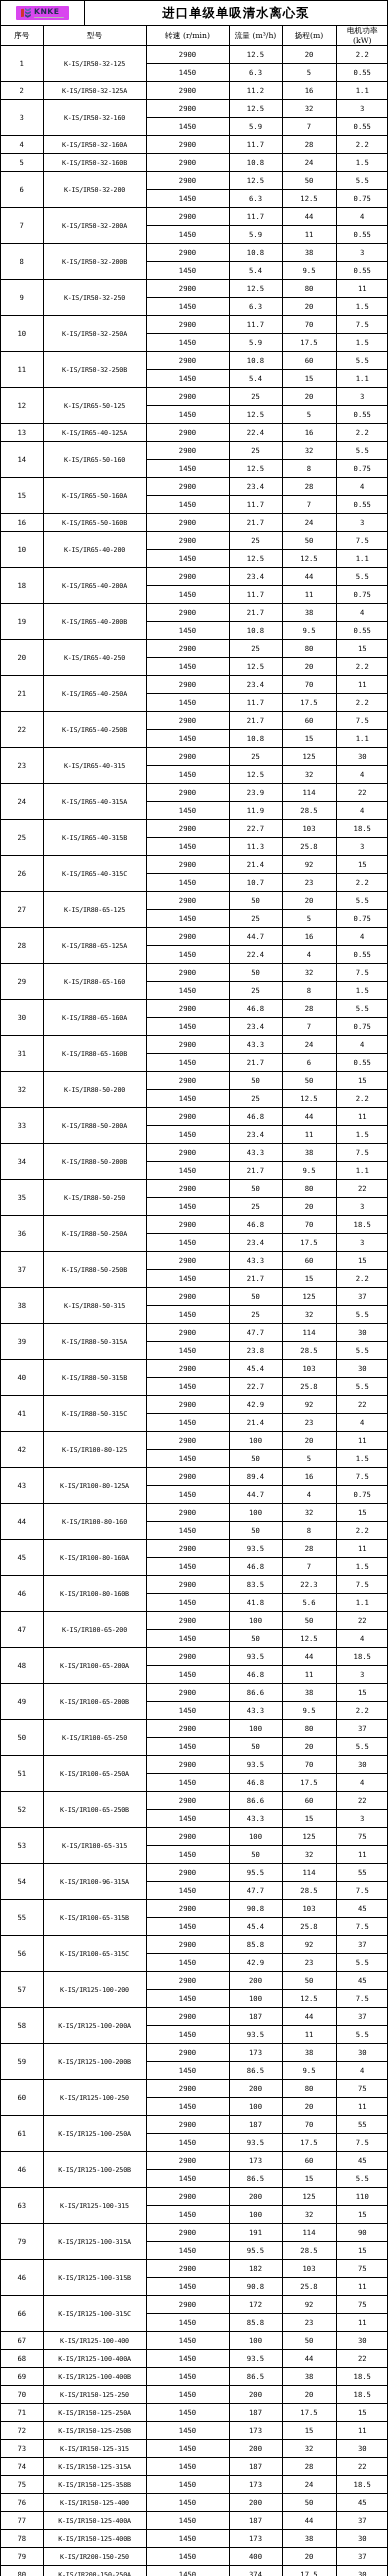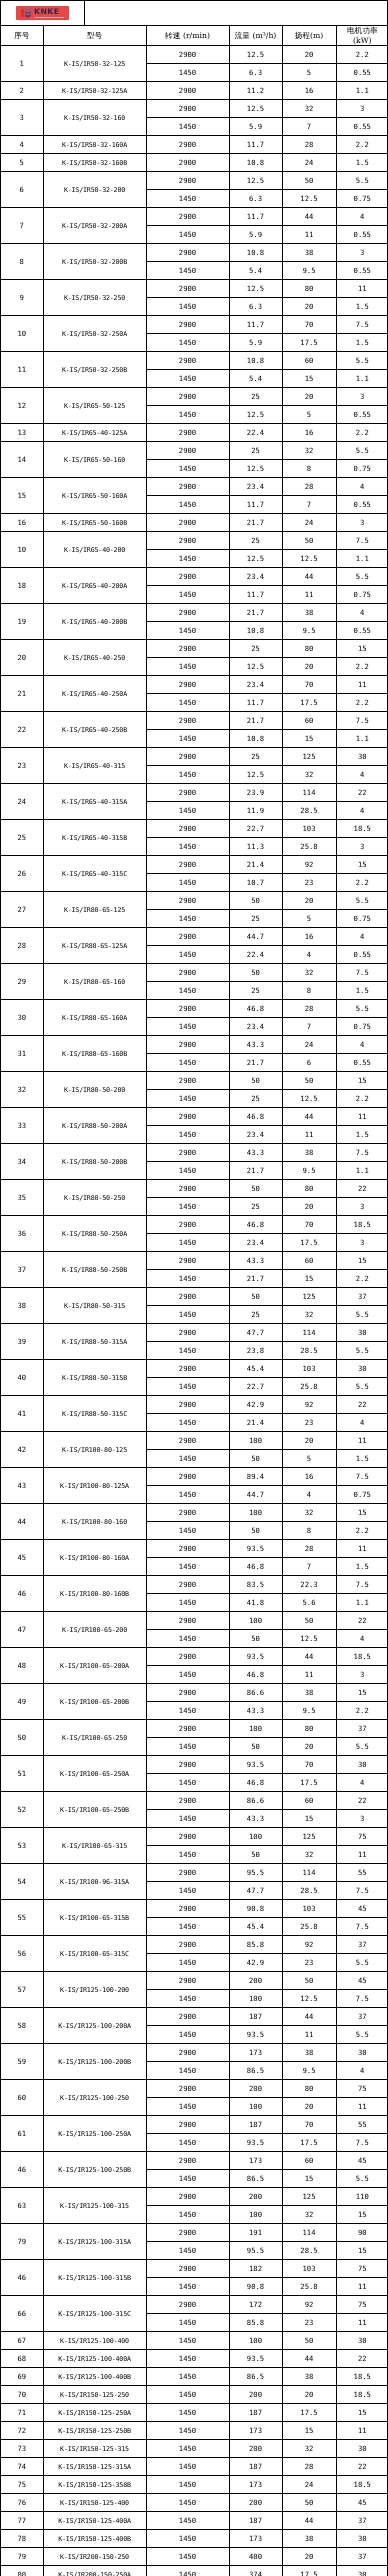--- a/index.html
+++ b/index.html
@@ -2,21 +2,21 @@
 <html style="font-size:8.2px"><head>
 <meta charset="utf-8">
 <style>
   html,body{margin:0;padding:0;background:#fff;}
   body{width:388px;font-family:"DejaVu Serif", serif;color:#000;}
   .sheet{width:388px;box-sizing:border-box;border:1px solid #000;}
   
   .banner{display:flex;height:24px;border-bottom:1px solid #000;}
   .logo-cell{width:84px;box-sizing:border-box;border-right:1px solid #000;
              display:flex;align-items:center;justify-content:center;}
-  .logo-badge{display:flex;align-items:center;gap:2.6px;background:#ef4444;
+  .logo-badge{display:flex;align-items:center;gap:2.6px;background:#d946ef;
               padding:1.5px 4.6px;border-radius:1px;}
   .logo-mark{position:relative;width:10.3px;height:10.3px;}
   .logo-bar{position:absolute;left:0;top:1px;width:2.6px;height:8.2px;background:#cf3430;border-radius:0.5px;transform:skewY(-8deg);}
   .chev{position:absolute;left:3.6px;width:6.2px;height:3.6px;background:#44599c;
         clip-path:polygon(0 0,50% 45%,100% 0,100% 55%,50% 100%,0 55%);}
   .chev.c1{top:0;background:#5a6fae;}
   .chev.c2{top:3.1px;}
   .chev.c3{top:6.2px;background:#37477e;}
   .logo-text-wrap{display:flex;flex-direction:column;line-height:1;}
   .logo-brand{font-family:"DejaVu Sans", sans-serif;font-weight:bold;
@@ -50,20 +50,23 @@
           <span class="chev c1"></span>
           <span class="chev c2"></span>
           <span class="chev c3"></span>
         </span>
         <span class="logo-text-wrap">
           <span class="logo-brand">KNKE</span>
           <span class="logo-tagline"></span>
         </span>
       </div>
     </div>
+    <div class="title-cell">
+      <h1 class="page-title">进口单级单吸清水离心泵</h1>
+    </div>
   </div>
 
   <table>
     <colgroup>
       <col style="width:42px">
         <col style="width:103px">
         <col style="width:83px">
       <col style="width:53px">
         <col style="width:54px">
         <col style="width:52px">

